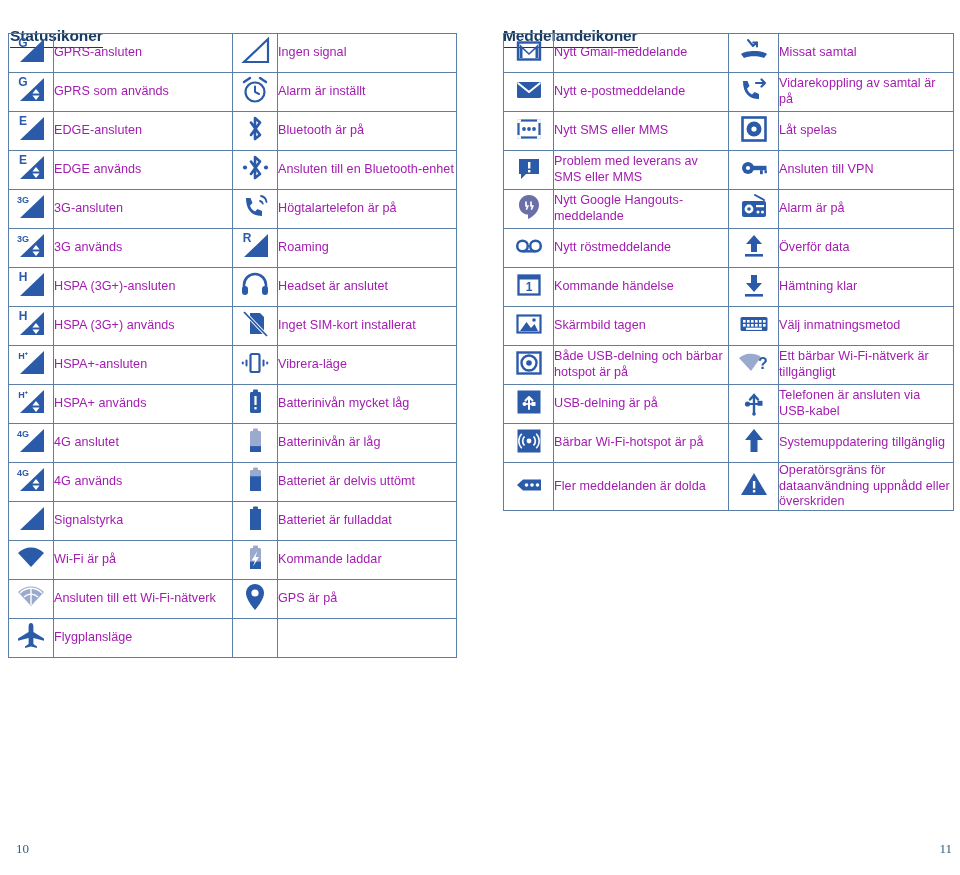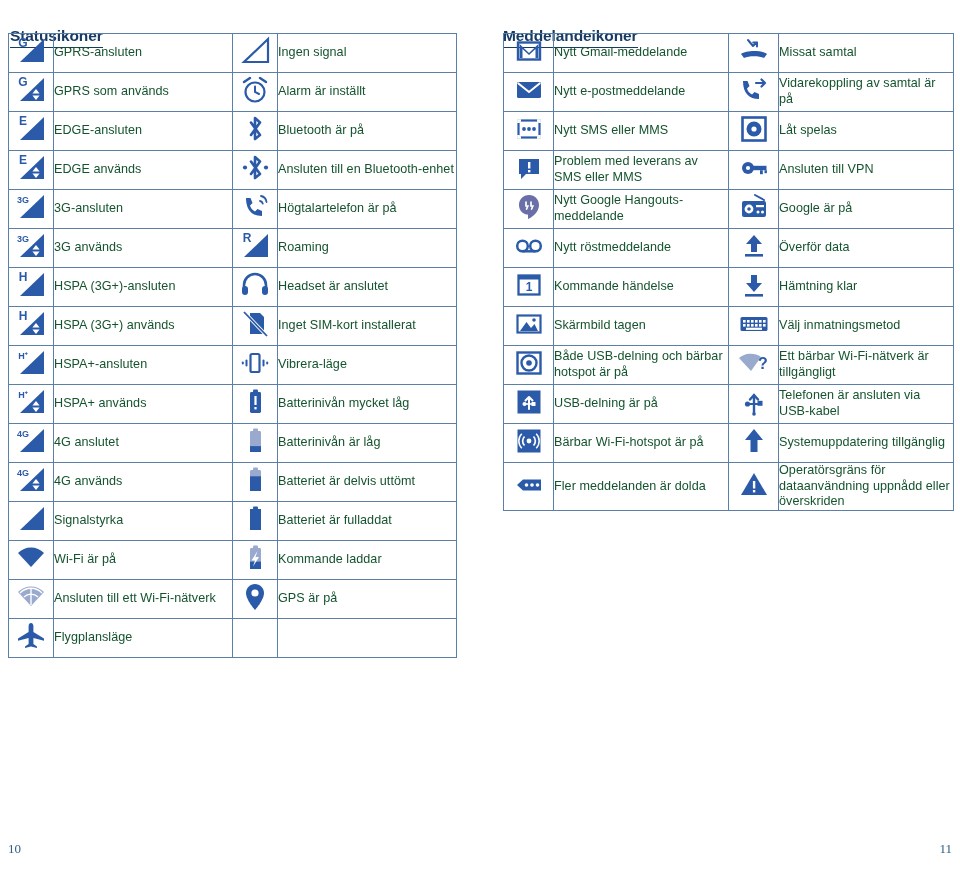--- a/index.html
+++ b/index.html
@@ -48,21 +48,21 @@
     padding: 0;
   }
   .cell-icon {
     width: 45px;
     text-align: center;
     padding: 2px 0;
   }
   .cell-label {
     padding: 4px 7px 4px 8px;
     font-size: 12.6px;
-    color: #14532d;
+    color: #a21caf;
     line-height: 1.25;
     letter-spacing: 0.05px;
   }
   #table-status .cell-label { width: 179px; }
   #table-status .cell-icon  { width: 45px; }
   #table-notif  .cell-icon  { width: 50px; }
   #table-notif  .cell-label { width: 175px; }
 
   
   .ico {
@@ -75,21 +75,21 @@
   .ico svg { display: block; overflow: visible; }
 
   
   .pagenum {
     position: absolute;
     bottom: 18px;
     font-size: 13px;
     color: #2c5f86;
     font-family: "Liberation Serif", serif;
   }
-  #pagenum-left  { left: 8px; }
+  #pagenum-left  { left: 16px; }
   #pagenum-right { right: 8px; }
 </style>
 </head>
 <body>
 
 <div class="page">
 
   <div class="heading" id="heading-status">Statusikoner</div>
 
   <div class="heading" id="heading-notif">Meddelandeikoner</div>
@@ -460,21 +460,21 @@
               <svg width="34" height="34" viewBox="0 0 34 34">
       <path d="M18 5 L27 10" stroke="#2b5ba8" stroke-width="2" fill="none" stroke-linecap="round"></path>
       <rect x="5" y="11" width="24" height="16" rx="2" fill="#2b5ba8"></rect>
       <circle cx="12" cy="19" r="4.4" fill="#fff"></circle>
       <circle cx="12" cy="19" r="1.8" fill="#2b5ba8"></circle>
       <rect x="19" y="15" width="8" height="2.2" fill="#fff"></rect>
       <circle cx="21" cy="22" r="1.5" fill="#fff"></circle>
       <circle cx="25.5" cy="22" r="1.5" fill="#fff"></circle>
     </svg>
             </span></td>
-          <td class="cell-label">Google är på</td>
+          <td class="cell-label">Alarm är på</td>
         </tr>
         <tr>
           <td class="cell-icon"><span class="ico">
               <svg width="34" height="34" viewBox="0 0 34 34">
       <circle cx="10.5" cy="17" r="5.3" fill="none" stroke="#2b5ba8" stroke-width="2.5"></circle>
       <circle cx="23.5" cy="17" r="5.3" fill="none" stroke="#2b5ba8" stroke-width="2.5"></circle>
       <path d="M10.5 22.3 L23.5 22.3" stroke="#2b5ba8" stroke-width="2.5"></path>
     </svg>
             </span></td>
           <td class="cell-label">Nytt röstmeddelande</td>

